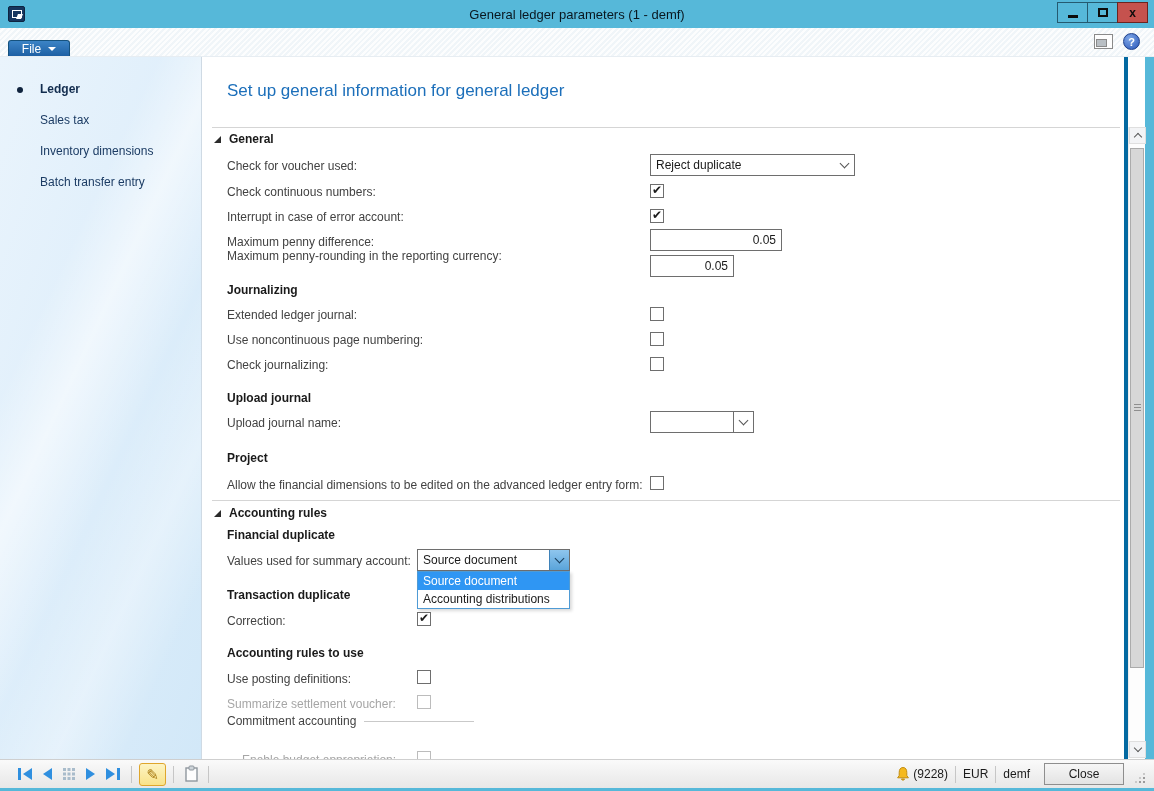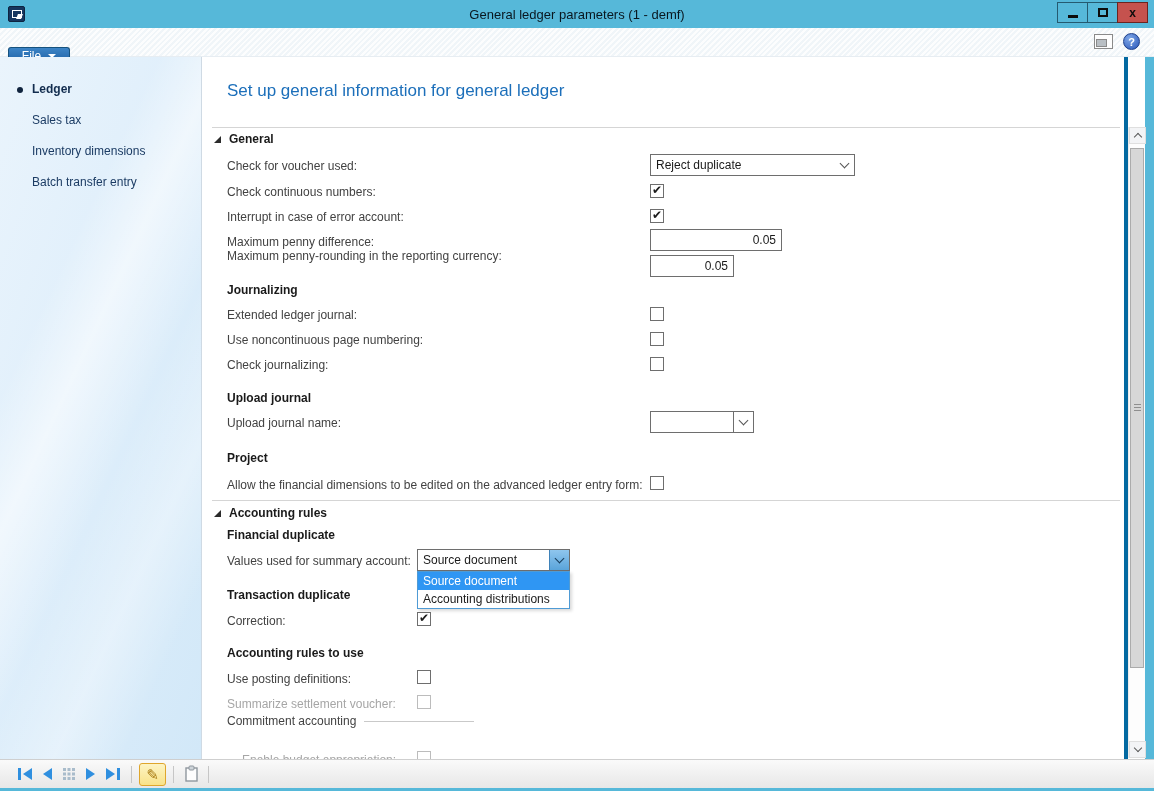--- a/index.html
+++ b/index.html
@@ -17,40 +17,40 @@
   .win-btn { width:31px; height:21px; border:1px solid rgba(10,40,55,.65); margin-left:-1px; display:flex; align-items:center; justify-content:center; background:#56b8d9; cursor:pointer; }
   .win-btn.close { background:#c5524e; border-color:rgba(70,15,12,.7); }
   .glyph-min { width:10px; height:3px; background:#0c0c0c; margin-top:8px; }
   .glyph-max { width:10px; height:9px; border:2px solid #0c0c0c; }
   .glyph-x { font-size:12px; font-weight:bold; color:#0c0c0c; line-height:1; }
 
   
   .menubar { position:relative; height:29px; background:#f5f8fa;
     background-image:repeating-linear-gradient(-45deg, rgba(255,255,255,.7) 0 2px, rgba(238,244,248,.7) 2px 4px);
     border-bottom:1px solid #e7edf2; }
-  .file-tab { position:absolute; left:8px; top:19px; width:62px; height:16px; border:1px solid #16527e;
+  .file-tab { position:absolute; left:8px; top:12px; width:62px; height:16px; border:1px solid #16527e;
     border-bottom:none; border-radius:3px 3px 0 0; background:linear-gradient(#3c84c6,#1e60a4);
     color:#fff; font-size:12px; display:flex; align-items:center; justify-content:center; gap:7px; cursor:pointer; }
   .file-caret { width:0; height:0; border-left:4px solid transparent; border-right:4px solid transparent; border-top:4px solid #fff; }
   .menubar-right { position:absolute; right:14px; top:5px; display:flex; align-items:center; gap:10px; }
   .panel-icon { width:19px; height:15px; border:1px solid #8a8a8a; background:#fdfdfd; position:relative; cursor:pointer; }
   .panel-icon::after { content:""; position:absolute; left:1px; bottom:1px; width:9px; height:6px; background:#b9bfc4; border:1px solid #8a8a8a; }
   .help-icon { width:17px; height:17px; border-radius:50%; background:radial-gradient(circle at 35% 30%, #7fa8e8, #2a56b8); border:1px solid #1d3f8a;
     color:#fff; font-size:11px; font-weight:bold; display:flex; align-items:center; justify-content:center; cursor:pointer; }
 
   
   .body { position:relative; display:flex; height:702px; }
 
   .sidebar { width:202px; height:100%; position:relative; overflow:hidden;
     background:linear-gradient(110deg, #eaf4fc 0%, #e0effb 40%, #d2e8f8 100%);
     border-right:1px solid #cfdae4; }
   .sidebar::after { content:""; position:absolute; inset:0;
     background:linear-gradient(115deg, transparent 30%, rgba(255,255,255,.55) 42%, transparent 58%, rgba(255,255,255,.35) 72%, transparent 85%); pointer-events:none; }
   .side-list { padding-top:17px; position:relative; z-index:1; }
-  .side-item { position:relative; height:31px; line-height:31px; padding-left:32px; font-size:12px; color:#1c3c64; cursor:pointer; }
+  .side-item { position:relative; height:31px; line-height:31px; padding-left:40px; font-size:12px; color:#1c3c64; cursor:pointer; }
   .side-item.selected { font-weight:bold; color:#122c4e; }
   .side-item.selected .bullet { content:""; position:absolute; left:17px; top:13px; width:6px; height:6px; border-radius:50%; background:#10243e; }
 
   .content { position:relative; width:926px; height:100%; background:#fff; border-right:4px solid #0369a1; overflow:hidden; }
 
   .page-title { position:absolute; left:25px; top:24px; font-size:17px; color:#1c6fba; }
   .hr { position:absolute; left:10px; right:4px; height:1px; background:#d5d5d5; }
 
   .group-header { position:absolute; left:12px; display:flex; align-items:center; gap:8px; cursor:pointer; }
   .tri { width:0; height:0; border-bottom:7px solid #2b2b2b; border-left:7px solid transparent; }
@@ -324,16 +324,31 @@
       </div>
     <div class="vsep"></div>
     <div class="paste-ico">
       <svg width="15" height="18" viewBox="0 0 15 18">
         <rect x="2" y="3" width="11" height="13" fill="#fdfdfd" stroke="#8f979e" stroke-width="1.4"></rect>
         <rect x="5" y="1" width="5" height="4" rx="1" fill="#cfd5da" stroke="#8f979e"></rect>
       </svg>
     </div>
     <div class="vsep"></div>
 
+    <div class="sb-right">
+      <div class="notif">
+        <svg width="16" height="16" viewBox="0 0 16 16">
+          <path d="M8 1.5 C5.2 1.5 4.2 3.8 4.2 6.5 L4.2 9.5 L2.6 11.8 L13.4 11.8 L11.8 9.5 L11.8 6.5 C11.8 3.8 10.8 1.5 8 1.5 Z" fill="#f5b91f" stroke="#c28d12"></path>
+          <path d="M6.4 13 a1.7 1.7 0 0 0 3.2 0 Z" fill="#f5b91f" stroke="#c28d12"></path>
+        </svg>
+        <span>(9228)</span>
+      </div>
+      <div class="vsep"></div>
+      <span class="sb-txt">EUR</span>
+      <div class="vsep"></div>
+      <span class="sb-txt">demf</span>
+      <button class="close-btn">Close</button>
+      <div class="grip"></div>
+    </div>
   </div>
 
   <div class="bottom-edge"></div>
 </div>
 
 </body></html>

